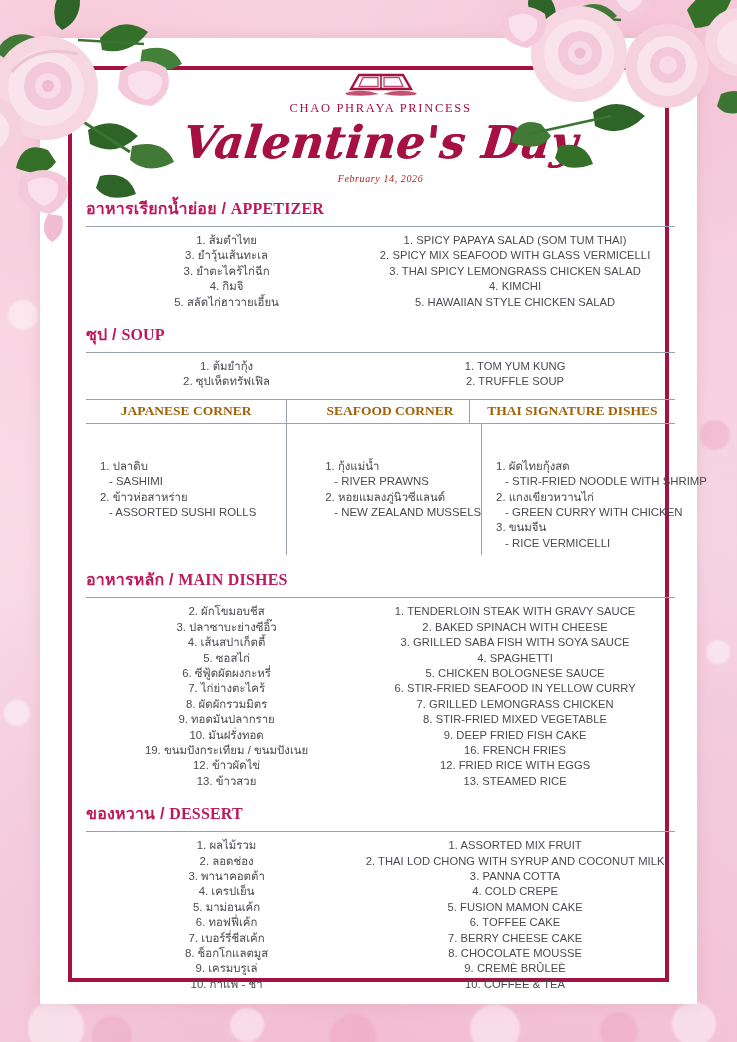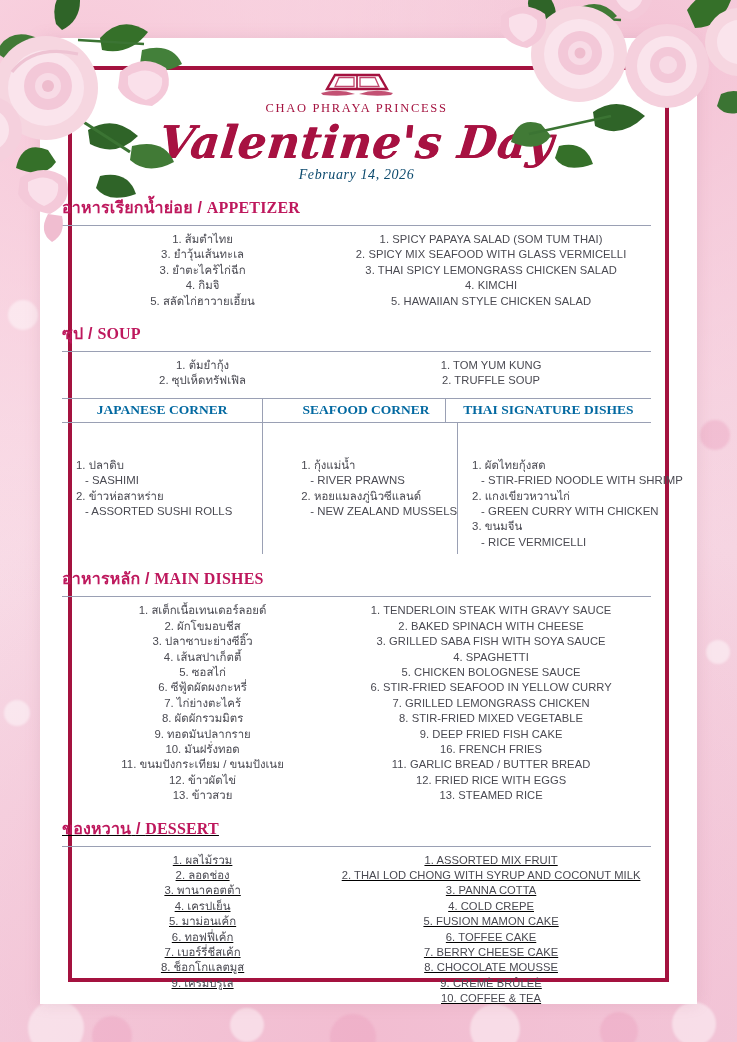--- a/index.html
+++ b/index.html
@@ -56,21 +56,21 @@
   }
   #frame-inner {
     position: absolute;
     inset: 3px;
     border: 1px solid #ffffff;
   }
 
   
   #content {
     position: absolute;
-    left: 28px;
+    left: 52px;
     top: 38px;
     width: 657px;
     height: 966px;
     padding: 14px 34px 0 34px;
   }
 
   
   .logo-wrap { text-align: center; padding-top: 18px; }
   .boat-icon { display: block; margin: 0 auto; }
   .brand {
@@ -88,23 +88,23 @@
     color: #a71141;
     letter-spacing: 0.5px;
     line-height: 1.0;
     margin-top: 4px;
     transform: skewX(-6deg);
     text-shadow: 0.5px 0 0 #a71141;
   }
   .date-line {
     font-family: "Liberation Serif", serif;
     font-style: italic;
-    font-size: 14px;
-    color: #0c4a6e;
-    margin-top: 2px;
+    font-size: 10px;
+    color: #b91c1c;
+    margin-top: 8px;
     letter-spacing: 0.6px;
   }
 
   
   .sec-head {
     text-align: left;
     margin-top: 12px;
     font-size: 16px;
     font-weight: bold;
     color: #be185d;
@@ -137,21 +137,21 @@
   .corner-row { display: flex; }
   .corner-col { flex: 1; position: relative; }
   .corner-col.c2, .corner-col.c3 { border-left: 1px solid #9aa0b4; }
   .corner-col.c1 { flex: 0 0 34%; }
   .corner-col.c2 { flex: 0 0 31%; padding-left: 24px; }
   .corner-col.c3 { flex: 0 0 35%; }
   .corner-title {
     font-family: "Liberation Serif", serif;
     font-weight: bold;
     font-size: 13.5px;
-    color: #0369a1;
+    color: #a16207;
     text-align: center;
     padding: 3px 0 4px 0;
     white-space: nowrap;
   }
   .corner-body { padding: 7px 0 4px 14px; min-height: 96px; margin-top: 28px; }
   .corner-rule-top { height: 1px; background: #9aa0b4; }
   .corner-rule-mid { height: 1px; background: #9aa0b4; }
 
   
   .floral { position: absolute; pointer-events: none; }
@@ -285,69 +285,68 @@
   </div>
 
   <div style="margin-top:2px;">
     <div class="sec-head">
       <span>อาหารหลัก</span>
       <span> / </span><span class="en">MAIN DISHES</span>
     </div>
     <div class="rule"></div>
     <div class="two-col">
       <div class="col-th">
-          <div class="dish">1. สเต็กเนื้อเทนเดอร์ลอยด์</div>
           <div class="dish">2. ผักโขมอบชีส</div>
           <div class="dish">3. ปลาซาบะย่างซีอิ๊ว</div>
           <div class="dish">4. เส้นสปาเก็ตตี้</div>
           <div class="dish">5. ซอสไก่</div>
           <div class="dish">6. ซีฟู้ดผัดผงกะหรี่</div>
           <div class="dish">7. ไก่ย่างตะไคร้</div>
           <div class="dish">8. ผัดผักรวมมิตร</div>
           <div class="dish">9. ทอดมันปลากราย</div>
           <div class="dish">10. มันฝรั่งทอด</div>
-          <div class="dish">11. ขนมปังกระเทียม / ขนมปังเนย</div>
+          <div class="dish">19. ขนมปังกระเทียม / ขนมปังเนย</div>
           <div class="dish">12. ข้าวผัดไข่</div>
           <div class="dish">13. ข้าวสวย</div>
         </div>
       <div class="col-en">
           <div class="dish en">1. TENDERLOIN STEAK WITH GRAVY SAUCE</div>
           <div class="dish en">2. BAKED SPINACH WITH CHEESE</div>
           <div class="dish en">3. GRILLED SABA FISH WITH SOYA SAUCE</div>
           <div class="dish en">4. SPAGHETTI</div>
           <div class="dish en">5. CHICKEN BOLOGNESE SAUCE</div>
           <div class="dish en">6. STIR-FRIED SEAFOOD IN YELLOW CURRY</div>
           <div class="dish en">7. GRILLED LEMONGRASS CHICKEN</div>
           <div class="dish en">8. STIR-FRIED MIXED VEGETABLE</div>
           <div class="dish en">9. DEEP FRIED FISH CAKE</div>
           <div class="dish en">16. FRENCH FRIES</div>
-          <div class="dish en">11. GARLIC BREAD / BUTTER BREAD</div>
           <div class="dish en">12. FRIED RICE WITH EGGS</div>
           <div class="dish en">13. STEAMED RICE</div>
         </div>
     </div>
   </div>
 
-  <div style="margin-top:8px;text-decoration:underline;">
+  <div style="margin-top:8px;">
     <div class="sec-head">
       <span>ของหวาน</span>
       <span> / </span><span class="en">DESSERT</span>
     </div>
     <div class="rule"></div>
     <div class="two-col">
       <div class="col-th">
           <div class="dish">1. ผลไม้รวม</div>
           <div class="dish">2. ลอดช่อง</div>
           <div class="dish">3. พานาคอตต้า</div>
           <div class="dish">4. เครปเย็น</div>
           <div class="dish">5. มาม่อนเค้ก</div>
           <div class="dish">6. ทอฟฟี่เค้ก</div>
           <div class="dish">7. เบอร์รี่ชีสเค้ก</div>
           <div class="dish">8. ช็อกโกแลตมูส</div>
           <div class="dish">9. เครมบรูเล่</div>
+          <div class="dish">10. กาแฟ - ชา</div>
         </div>
       <div class="col-en">
           <div class="dish en">1. ASSORTED MIX FRUIT</div>
           <div class="dish en">2. THAI LOD CHONG WITH SYRUP AND COCONUT MILK</div>
           <div class="dish en">3. PANNA COTTA</div>
           <div class="dish en">4. COLD CREPE</div>
           <div class="dish en">5. FUSION MAMON CAKE</div>
           <div class="dish en">6. TOFFEE CAKE</div>
           <div class="dish en">7. BERRY CHEESE CAKE</div>
           <div class="dish en">8. CHOCOLATE MOUSSE</div>

